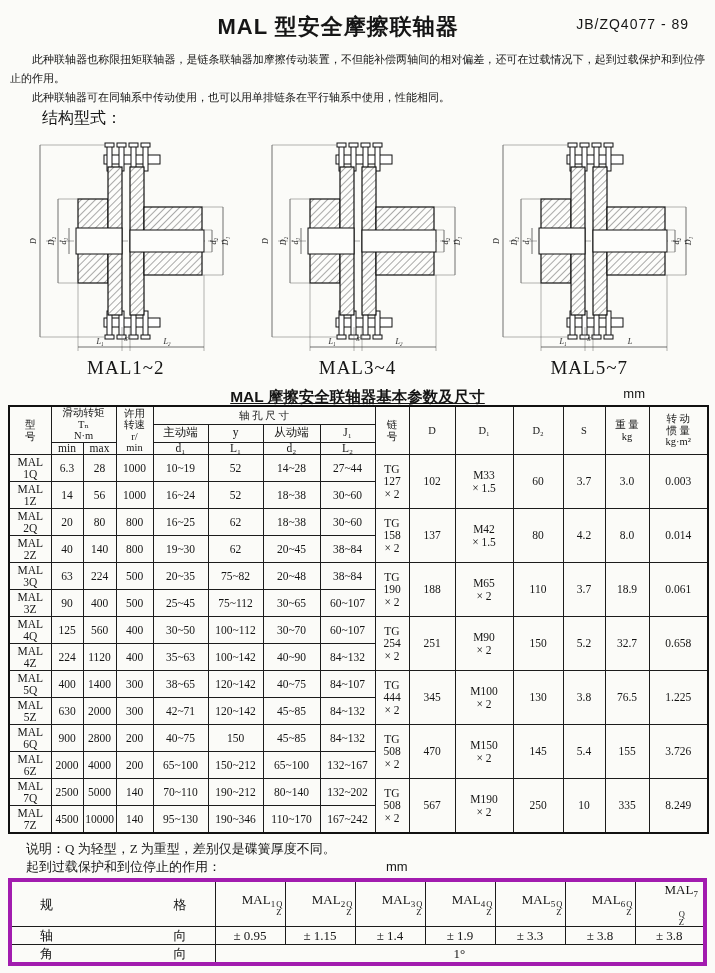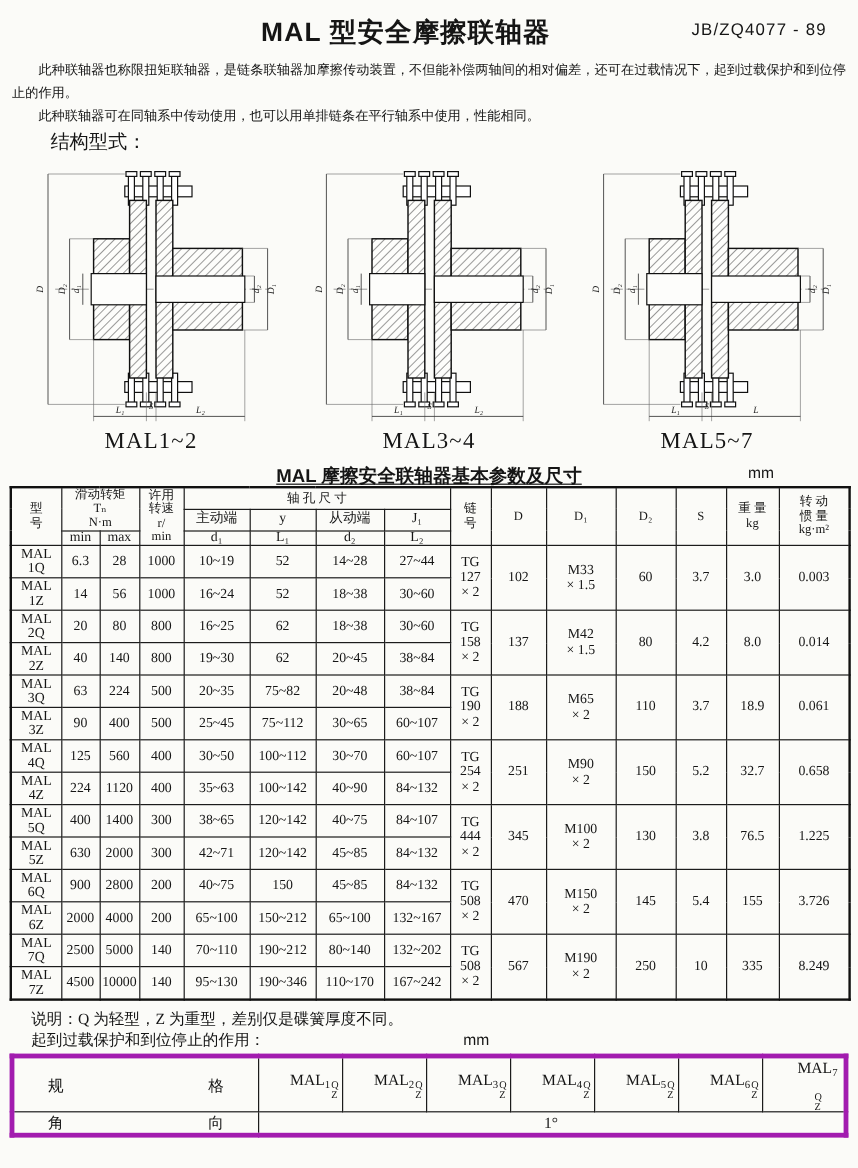--- a/index.html
+++ b/index.html
@@ -645,19 +645,29 @@
               <span>Z</span>
             </span></th>
           <th><span>MAL</span><span class="spec-sub">7</span><span class="qz">
               <span>Q</span>
               <span>Z</span>
             </span></th>
         </tr>
       </thead>
     <tbody>
         <tr>
+          <td class="tol-label">轴 向</td>
+          <td>± 0.95</td>
+          <td>± 1.15</td>
+          <td>± 1.4</td>
+          <td>± 1.9</td>
+          <td>± 3.3</td>
+          <td>± 3.8</td>
+          <td>± 3.8</td>
+        </tr>
+        <tr>
           <td class="tol-label">角 向</td>
           <td colspan="7">1°</td>
         </tr>
       </tbody>
   </table>
 
 </div>
 
 </body></html>

